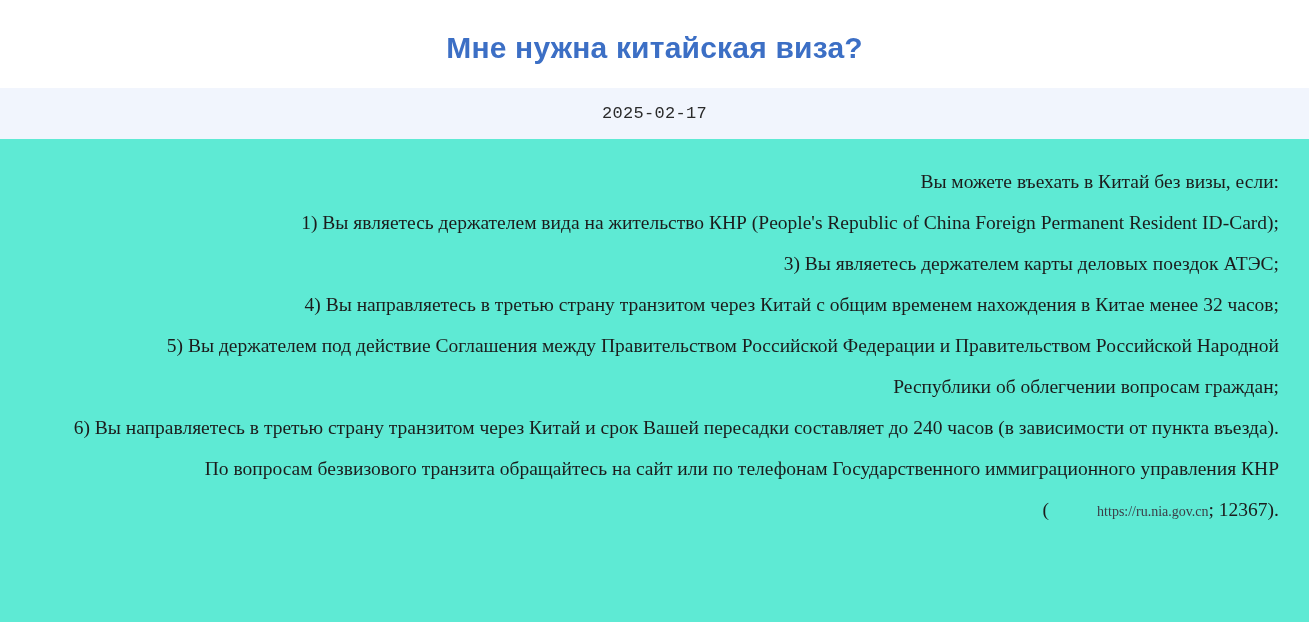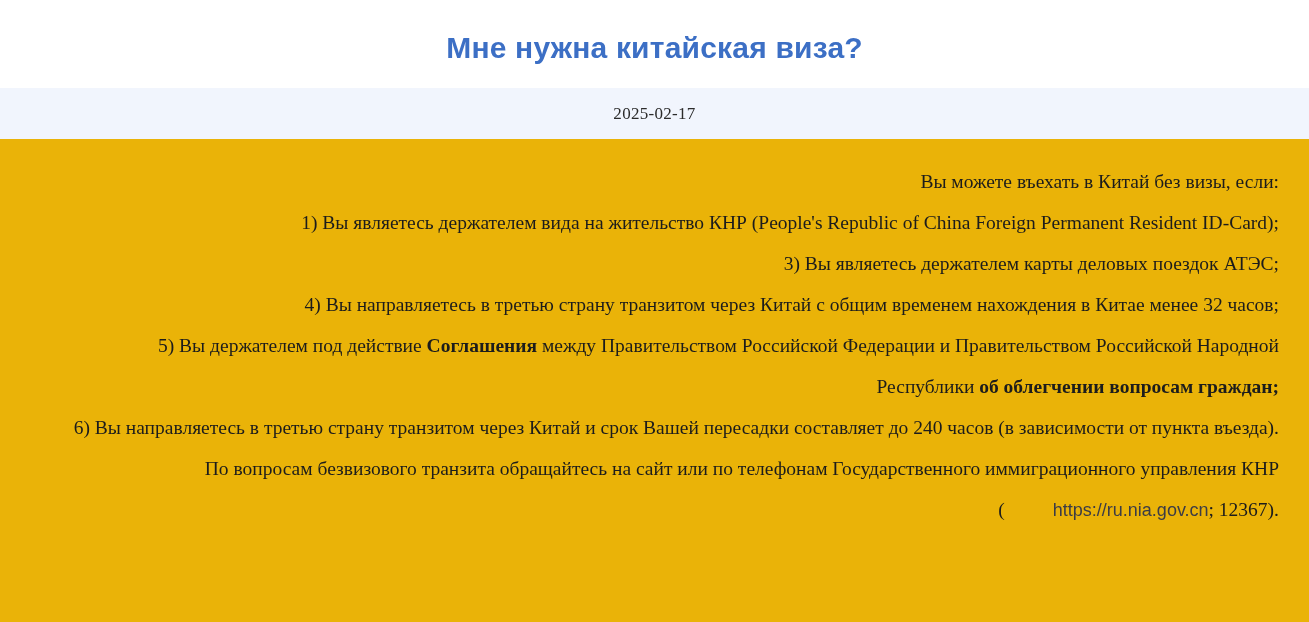--- a/index.html
+++ b/index.html
@@ -12,21 +12,21 @@
     height: 622px;
     overflow: hidden;
     font-family: "Liberation Serif", "DejaVu Serif", serif;
     color: #1c1c1c;
   }
 
   .page {
     width: 1309px;
     height: 622px;
     position: relative;
-    background: #eab308;
+    background: #5eead4;
   }
 
   
   .title-wrap {
     width: 100%;
     height: 88px;
     display: flex;
     align-items: center;
     justify-content: center;
     background: #ffffff;
@@ -46,46 +46,46 @@
   
   .date-band {
     width: 100%;
     height: 51px;
     background: #f1f5fd;
     display: flex;
     align-items: center;
     justify-content: center;
   }
   .date-text {
-    font-family: Liberation Serif, serif;
+    font-family: Liberation Mono, monospace;
     font-size: 17px;
     color: #2b2b2b;
     letter-spacing: 0.3px;
   }
 
   
   .content {
     padding: 22px 30px 0 65px;
   }
   .para {
     font-family: "Liberation Serif", "DejaVu Serif", serif;
     font-size: 19.5px;
     line-height: 41px;
     color: #1c1c1c;
     margin: 0;
     max-width: 1218px;
     text-align: right;
     white-space: normal;
   }
   .para b, .para .bold {
-    font-weight: 700;
+    font-weight: 400;
   }
   .url-sans {
-    font-family: Liberation Sans, sans-serif;
-    font-size: 18px;
+    font-family: Liberation Serif, serif;
+    font-size: 14px;
     color: #3c3c46;
     margin-left: 48px;
   }
 </style>
 </head>
 <body>
 
 <div class="page">
 
   <div class="title-wrap">

